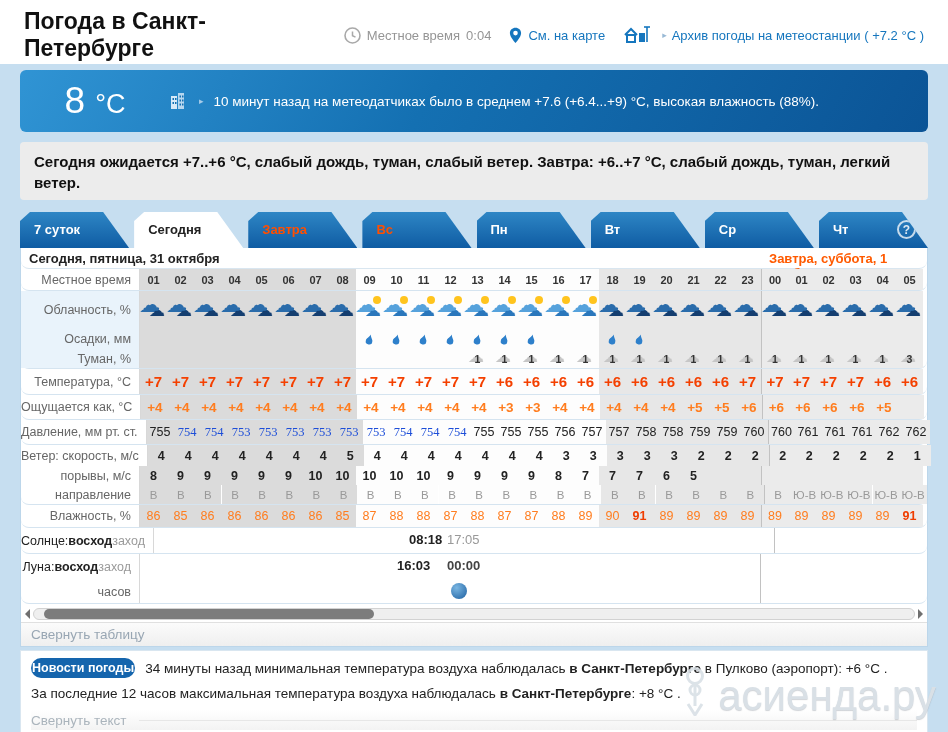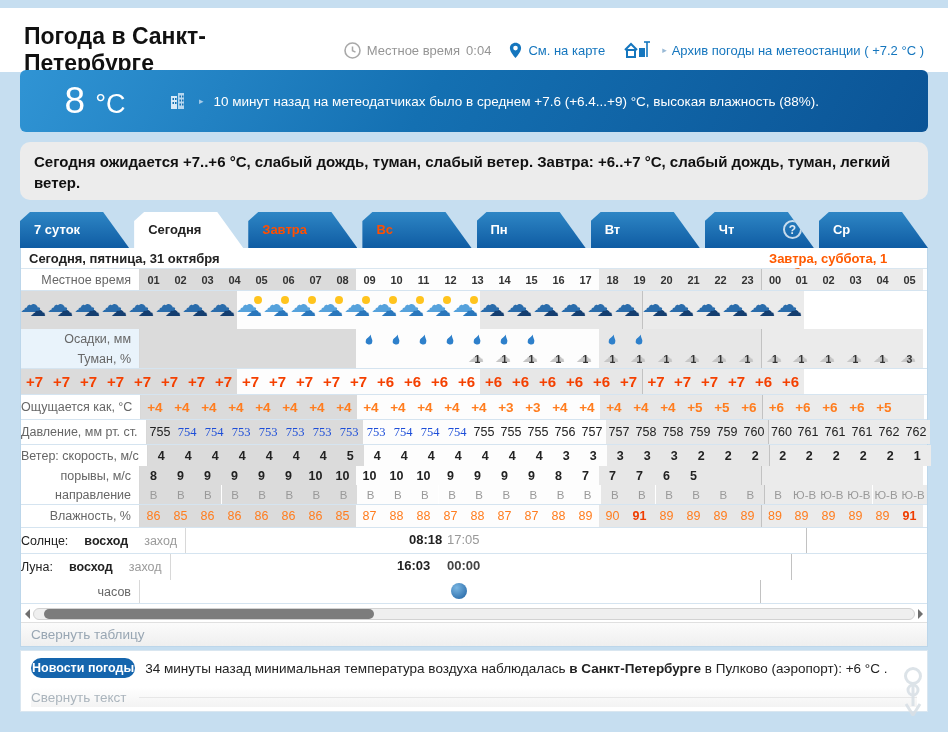--- a/index.html
+++ b/index.html
@@ -2,63 +2,63 @@
 <html><head>
 <meta charset="utf-8">
 <style>
   * { box-sizing: border-box; }
   html,body { margin:0; padding:0; }
   body {
     width:948px; height:732px; position:relative; overflow:hidden;
     background:#c6def0; font-family:"Liberation Sans", sans-serif;
   }
   
-  .topbar { background:#fff; padding:15px 24px 0; height:64px;margin-top:8px; }
+  .topbar { background:#fff; padding:8px 24px 0; height:64px; }
   .topline { display:flex; align-items:center; }
   .title { font-size:23px; font-weight:bold; color:#111; margin:0 14px 0 0; letter-spacing:0; }
   .hitem { display:flex; align-items:center; font-size:13px; margin-left:18px; white-space:nowrap; }
   .gray { color:#959595; }
   .bluelink { color:#1576be; cursor:pointer; }
   .caret { color:#98b9d5; font-size:9px; margin:0 5px 0 3px; }
   .icon { display:inline-flex; margin-right:6px; }
   .subline { display:flex; align-items:center; margin-top:6px; font-size:13px; }
   
   .banner {
     position:absolute; left:20px; top:70px; width:908px; height:62px; border-radius:6px;
     background:linear-gradient(120deg,#3094d4 0%, #1470b2 45%, #0b5496 100%);
     display:flex; align-items:center; color:#fff;
   }
   .bigtemp { width:150px; text-align:center; font-size:37px; font-weight:normal; }
   .bigtemp .deg { font-size:27px; }
   .bmsg { display:flex; align-items:center; font-size:13.5px; }
   .bcaret { color:#a7cce9; font-size:9px; margin:0 10px 0 8px; }
   
   .summary {
-    position:absolute; left:20px; top:142px; width:908px; height:58px; border-radius:10px;
+    position:absolute; left:20px; top:142px; width:908px; height:58px; border-radius:4px;
     background:#ececec; padding:9px 14px; font-size:15px; font-weight:bold; color:#111; line-height:1.4;
   }
   
   .tabs { position:absolute; left:20px; top:212px; width:908px; height:36px; display:flex; gap:5px; }
   .tab {
     flex:1; position:relative; color:#fff; font-size:13px; font-weight:bold;
     background:linear-gradient(180deg,#2e86c5 0%, #0f5ca3 100%);
     clip-path:polygon(0 100%, 0 9px, 10px 0, calc(100% - 26px) 0, 100% 100%);
     cursor:pointer;
   }
   .tab span.tlabel { position:absolute; left:14px; top:10px; }
   .tab.active { background:#fff; color:#222; }
   .tab.accent { color:#ff4f00; }
   .help {
     position:absolute; right:12px; top:8px; width:19px; height:19px; border-radius:50%;
     border:2px solid rgba(255,255,255,.75); font-size:12px; font-weight:bold; color:rgba(255,255,255,.85);
     display:flex; align-items:center; justify-content:center; cursor:pointer;
   }
   
   .content { position:absolute; left:20px; top:248px; width:908px; background:#fff; border:1px solid #bcd6ea; border-top:none; }
-  .trow { display:flex; position:relative; align-items:stretch; }
+  .trow { display:flex; position:relative; align-items:stretch;border-radius:8px; }
   .rlabel {
     flex:0 0 119px; text-align:right; padding:0 8px 0 0; color:#666; font-size:12.5px;
     border-right:1px solid #d8d8d8; display:flex; align-items:center; justify-content:flex-end; white-space:nowrap;
   }
   .rlabel.grpblue { background:#e9f3fb; }
   .cell { flex:0 0 27px; width:27px; display:flex; align-items:center; justify-content:center; position:relative; }
   .sh-p { background:#dbdbdb; } .sh-d { background:#fdfdfd; } .sh-e { background:#e7e7e7; } .sh-t { background:#ebebeb; }
   .dv { border-left:1px solid #c2c2c2; }
   .sep { border-bottom:1px solid #d5e4f0; }
   .dayhead { height:21px; border-bottom:1px solid #d9e6f0; }
@@ -74,21 +74,21 @@
   .r-press .cell.low { color:#1d4ed8;font-family:Liberation Serif, serif; }
   .r-wind { height:21px; } .r-wind .cell, .r-gust .cell { color:#222; font-weight:bold; font-size:12.5px; }
   .r-gust { height:19px; }
   .r-dir { height:20px;justify-content:space-between; } .r-dir .cell { color:#999; font-size:11.5px; }
   .r-hum { height:23px; } .r-hum .cell { color:#ff7d1f; font-size:12.5px; }
   .r-hum .cell.hi { color:#ef3c00; font-weight:bold; }
   .r-sun, .r-moon { height:26px; } .r-phase { height:24px; }
   .suntime { position:absolute; top:4px; font-size:13px; font-weight:bold; color:#222; }
   .suntime.set { color:#999; font-weight:normal; }
   .moontime2 { color:#444; font-weight:bold; }
-  .lbl-black { color:#222; } .lbl-bold { color:#222; font-weight:bold; margin:0 16px; } .lbl-gray { color:#9a9a9a; }
+  .lbl-black { color:#222; } .lbl-bold { color:#222; font-weight:bold; margin:0 0; } .lbl-gray { color:#9a9a9a; }
   .datafill { flex:0 0 621px; border-right:1px solid #c2c2c2; }
   
   .cl { position:relative; width:27px; height:34px; }
   .cl .c1 { position:absolute; left:-1px; top:1px; font-size:22px; line-height:1; }
   .cl .c2 { position:absolute; left:9px; top:10px; font-size:16px; line-height:1; }
   .cl .sun { position:absolute; right:2px; top:3px; width:8px; height:8px; border-radius:50%; background:#ffc41e; }
   .cl.n .c1 { color:#2a6cab; } .cl.n .c2 { color:#143e70; }
   .cl.d .c1 { color:#56a2dc; } .cl.d .c2 { color:#2a77bc; }
   
   .drop { width:7px; height:11px; transform:rotate(14deg); }
@@ -209,25 +209,25 @@
     <div class="tab accent">
       <span class="tlabel">Вс</span>
     </div>
     <div class="tab">
       <span class="tlabel">Пн</span>
     </div>
     <div class="tab">
       <span class="tlabel">Вт</span>
     </div>
     <div class="tab">
+      <span class="tlabel">Ср</span>
+    </div>
+    <div class="tab">
       <span class="tlabel">Чт</span>
       <span class="help">?</span>
-    </div>
-    <div class="tab">
-      <span class="tlabel">Ср</span>
     </div>
   </div>
 
 <div class="content">
   <div id="wtable">
       <div class="trow dayhead">
         <div class="todayhead">Сегодня, пятница, 31 октября</div>
         <div class="tomhead">Завтра, суббота, 1 ноября</div>
       </div>
       <div class="trow r-hours sep">
@@ -256,20 +256,21 @@
         <div class="cell sh-e">22</div>
         <div class="cell sh-e">23</div>
         <div class="cell sh-t dv">00</div>
         <div class="cell sh-t">01</div>
         <div class="cell sh-t">02</div>
         <div class="cell sh-t">03</div>
         <div class="cell sh-t">04</div>
         <div class="cell sh-t">05</div>
       </div>
       <div class="trow r-cloud">
+        <div class="rlabel grpblue">Облачность, %</div>
         <div class="cell sh-p">
           <div class="cl n">
             <div class="c1">☁</div>
             <div class="c2">☁</div>
           </div>
         </div>
         <div class="cell sh-p">
           <div class="cl n">
             <div class="c1">☁</div>
             <div class="c2">☁</div>
@@ -626,20 +627,21 @@
           </div>
         </div>
         <div class="cell sh-t">
           <div class="fogwrap">
             <div class="fogcl">☁</div>
             <div class="fognum">3</div>
           </div>
         </div>
       </div>
       <div class="trow r-temp sep">
+        <div class="rlabel">Температура, °C</div>
         <div class="cell sh-p">+7</div>
         <div class="cell sh-p">+7</div>
         <div class="cell sh-p">+7</div>
         <div class="cell sh-p">+7</div>
         <div class="cell sh-p">+7</div>
         <div class="cell sh-p">+7</div>
         <div class="cell sh-p">+7</div>
         <div class="cell sh-p">+7</div>
         <div class="cell sh-d">+7</div>
         <div class="cell sh-d">+7</div>
@@ -889,28 +891,30 @@
     <div class="sarrow right"></div>
   </div>
   <div class="collapsebar">Свернуть таблицу</div>
 </div>
 
 <div class="news">
   <div class="newsline">
     <span class="badge">Новости погоды</span>
     <span id="news1"><span>34 минуты назад минимальная температура воздуха наблюдалась </span><b>в Санкт-Петербурге</b><span> в Пулково (аэропорт): +6 °C .</span></span>
   </div>
+  <div class="newsline2" id="news2"><span>За последние 12 часов максимальная температура воздуха наблюдалась </span><b>в Санкт-Петербурге</b><span>: +8 °C .</span></div>
   <div class="collapsetext">
     <span>Свернуть текст</span>
     <span class="ctrule"></span>
   </div>
 </div>
 
 <div class="watermark">
   <span class="wm-tree">
     <svg width="34" height="50" viewBox="0 0 34 50">
         <circle cx="17" cy="10" r="7.5" fill="none" stroke="#d9e0e6" stroke-width="3"></circle>
         <circle cx="17" cy="24" r="5" fill="none" stroke="#d9e0e6" stroke-width="3"></circle>
         <line x1="17" y1="17" x2="17" y2="40" stroke="#d9e0e6" stroke-width="3"></line>
         <path d="M10 38 L17 49 L24 38" fill="none" stroke="#d9e0e6" stroke-width="3"></path>
       </svg>
   </span>
+  <span>асиенда.ру</span>
 </div>
 
 </body></html>

